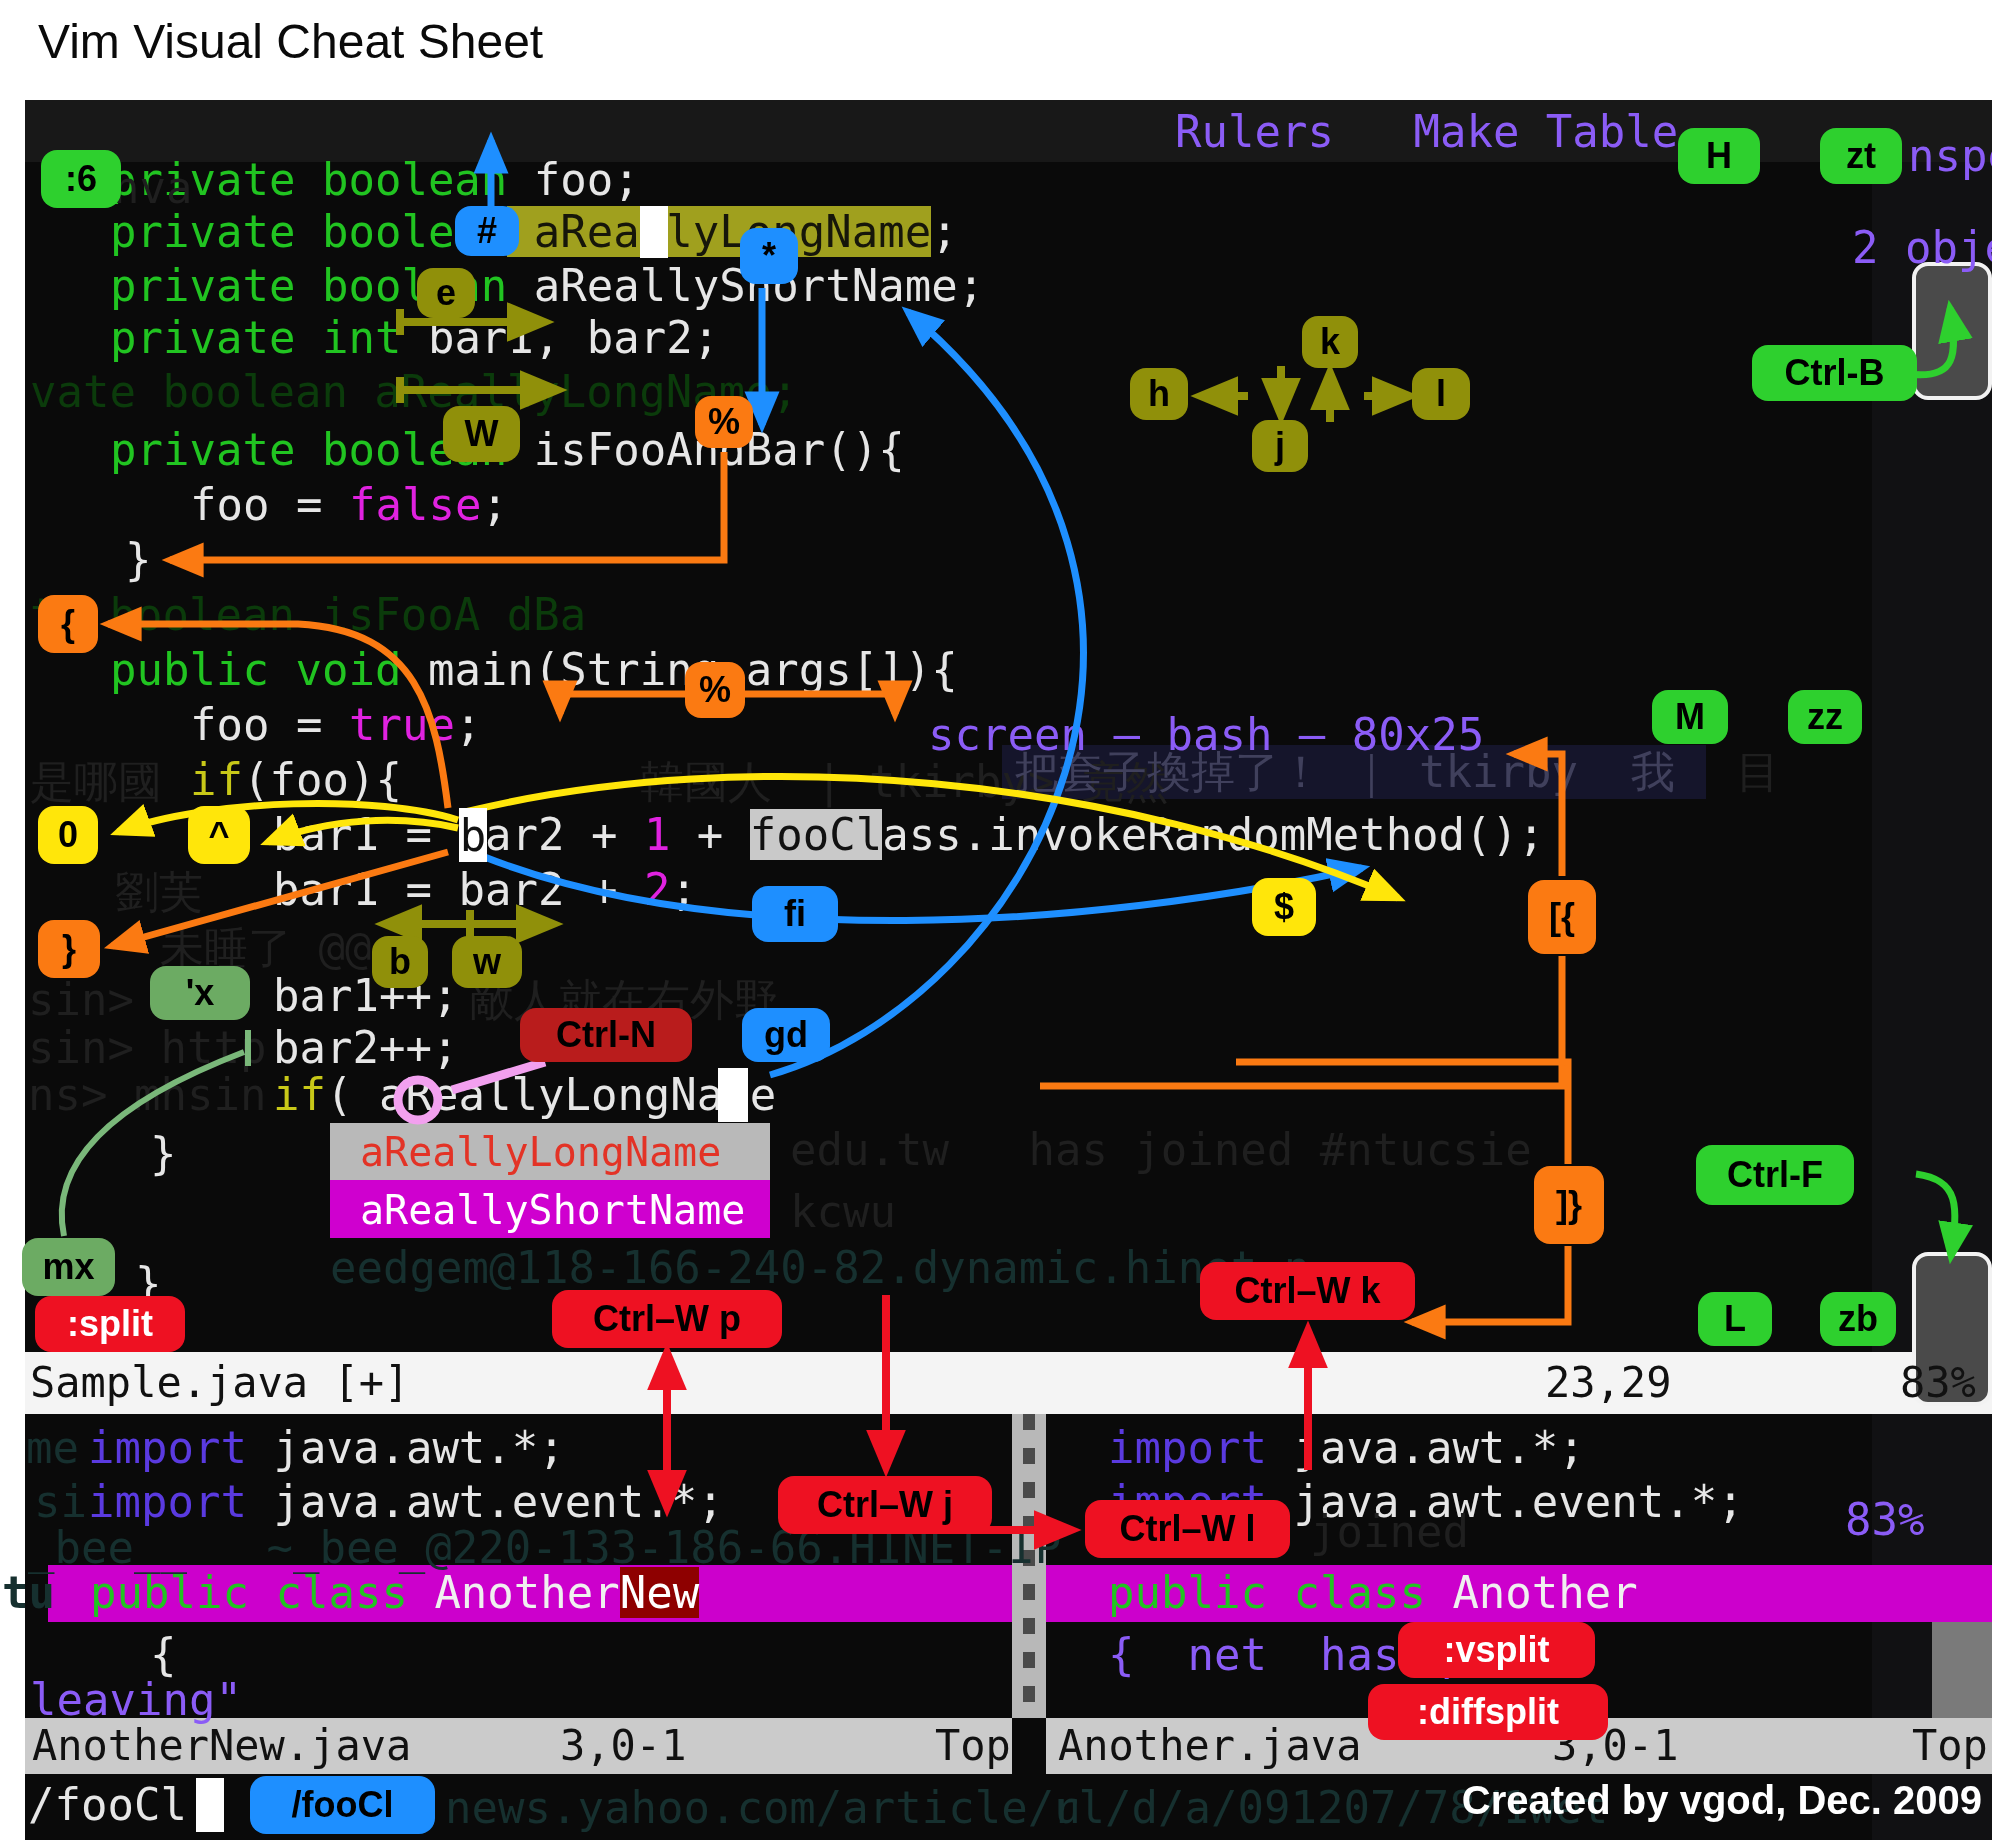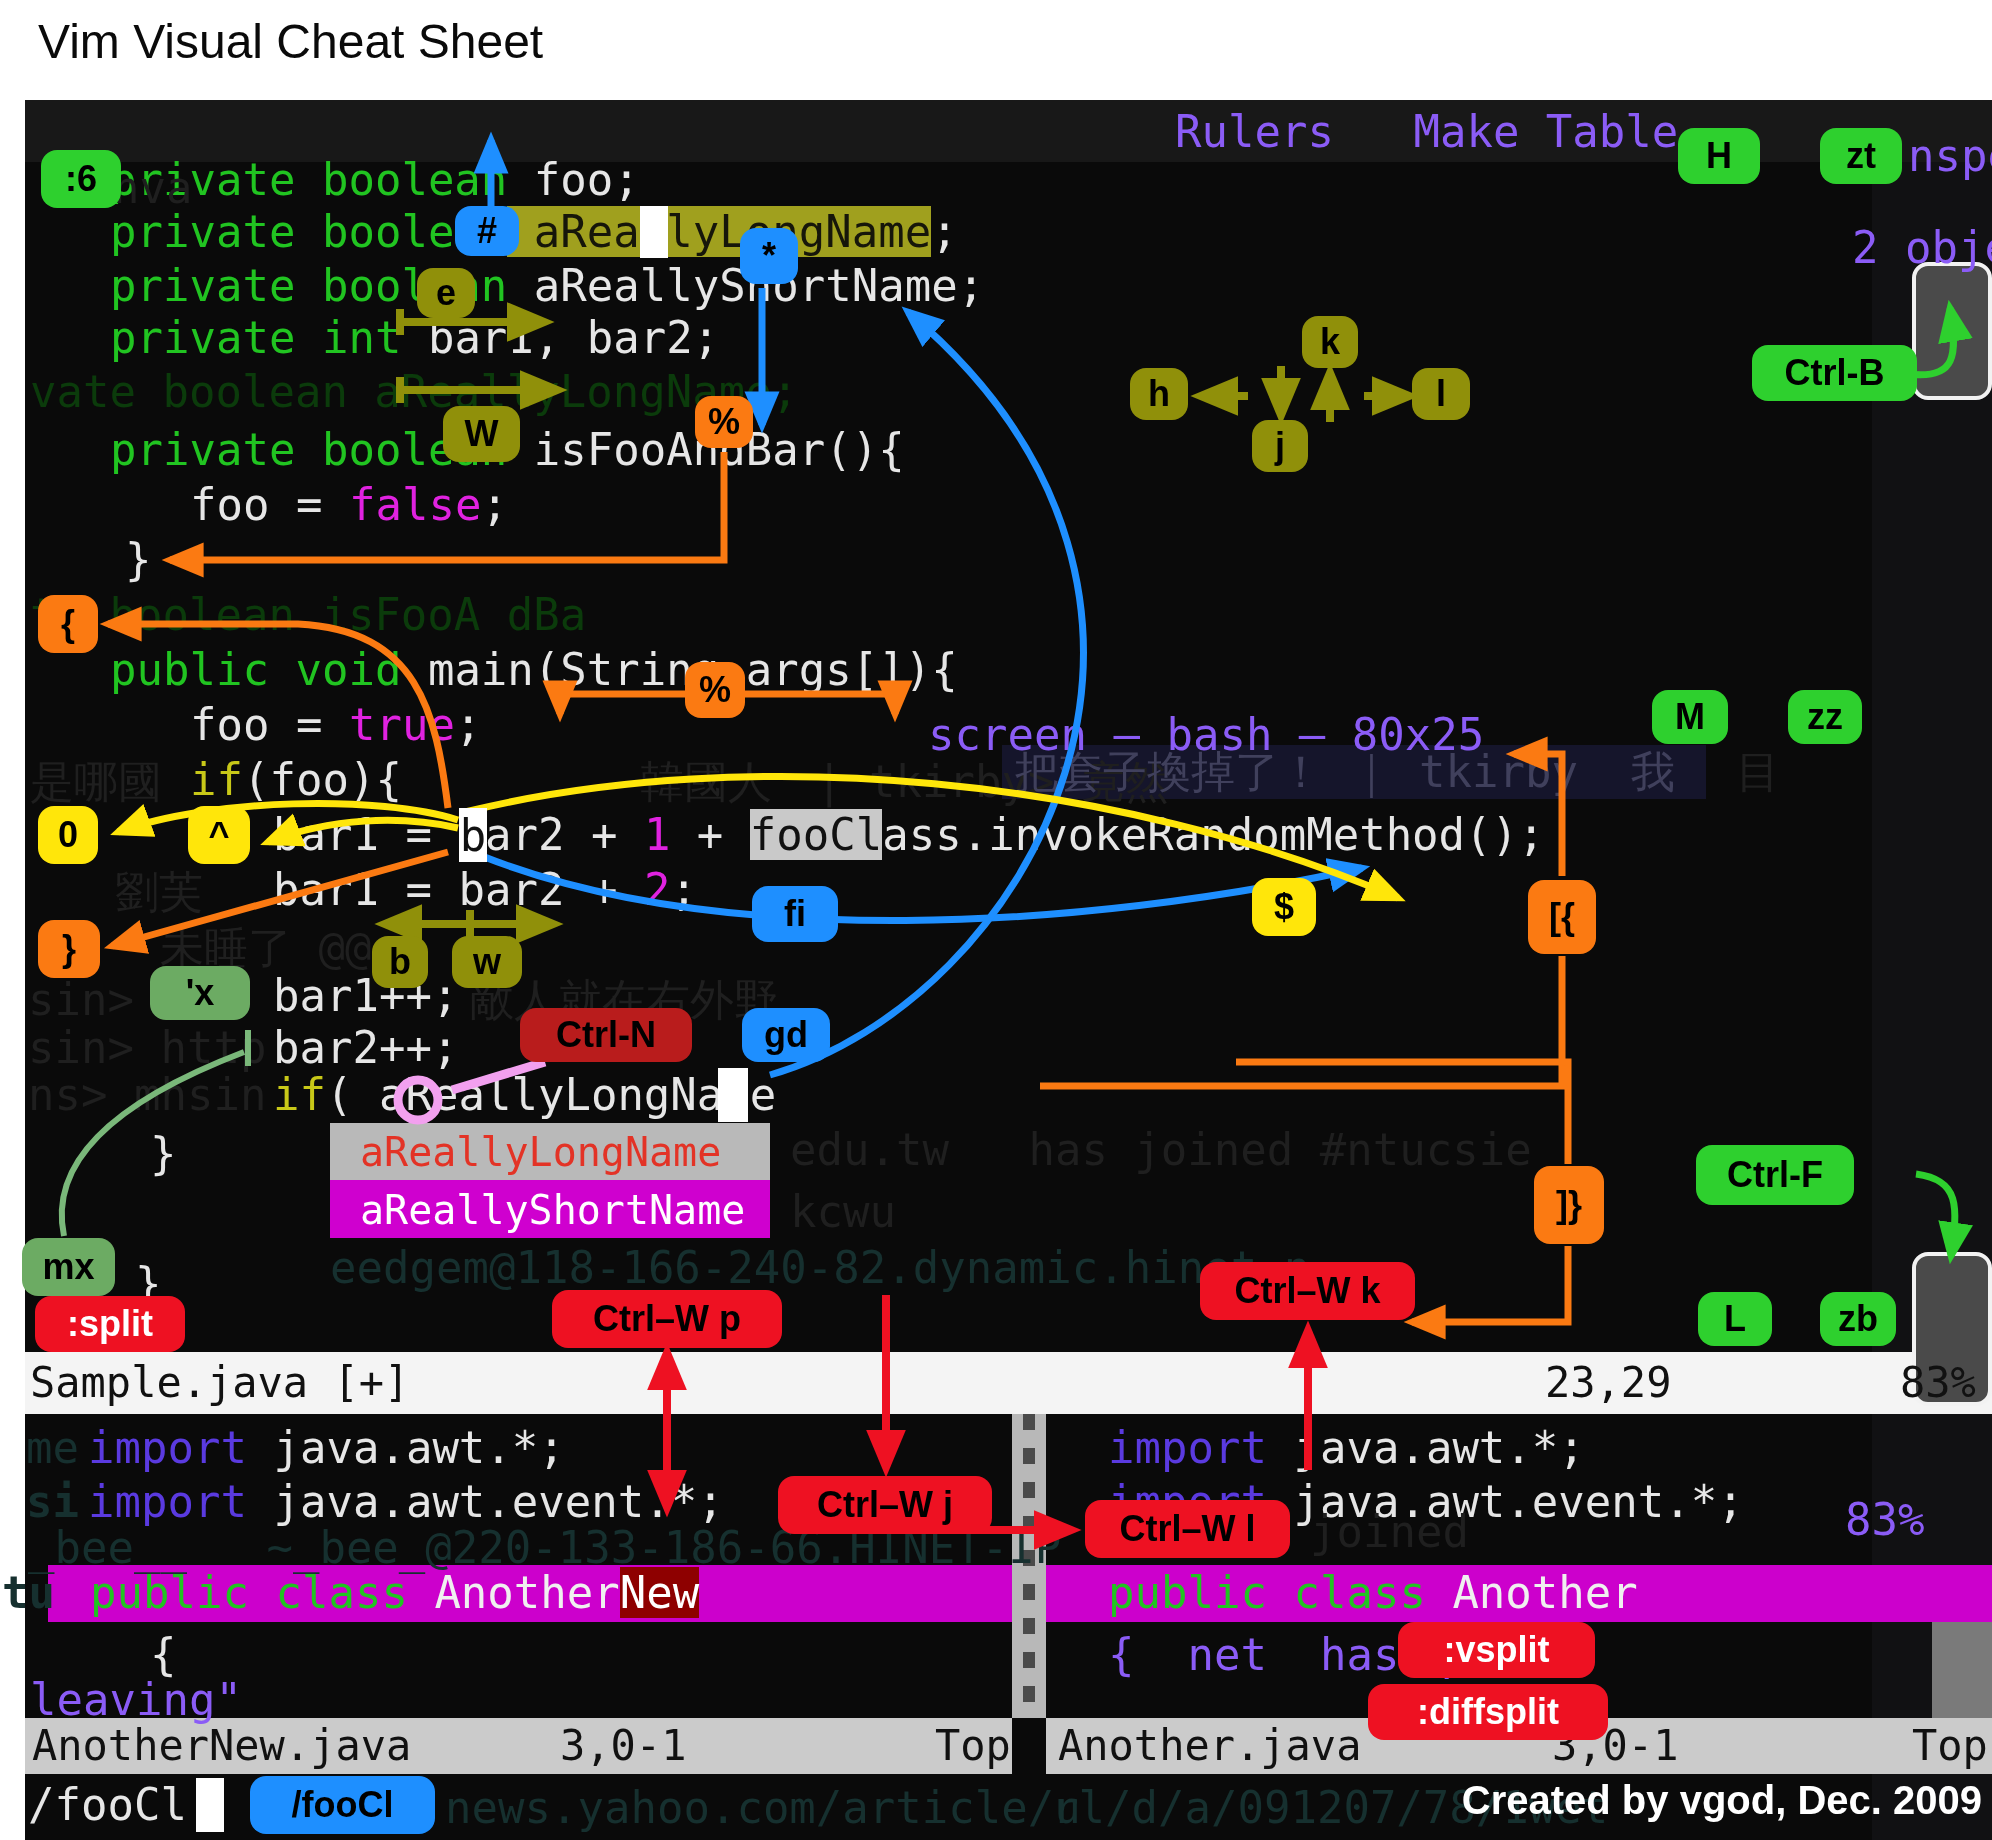--- a/index.html
+++ b/index.html
@@ -110,21 +110,21 @@
     <div class="codeline " style="left: 115px; top: 865px;"><span class="gh-dark">劉芙</span></div>
     <div class="codeline " style="left: 160px; top: 921px;"><span class="gh-dark">未睡了 @@</span></div>
     <div class="codeline " style="left: 28px; top: 973px;"><span class="gh-dark">sin&gt; 一</span></div>
     <div class="codeline " style="left: 470px; top: 973px;"><span class="gh-dark">敵人就在右外野</span></div>
     <div class="codeline " style="left: 28px; top: 1021px;"><span class="gh-dark">sin&gt; http</span></div>
     <div class="codeline " style="left: 28px; top: 1068px;"><span class="gh-dark">ns&gt; mhsin</span></div>
     <div class="codeline " style="left: 790px; top: 1123px;"><span class="gh-dark">edu.tw   has joined #ntucsie</span></div>
     <div class="codeline " style="left: 790px; top: 1185px;"><span class="gh-dark">kcwu</span></div>
     <div class="codeline " style="left: 330px; top: 1241px;"><span class="gh-teal">eedgem@118-166-240-82.dynamic.hinet.n</span></div>
     <div class="codeline " style="left: 26px; top: 1421px;"><span class="gh-teal">me</span></div>
-    <div class="codeline " style="left: 26px; top: 1475px; font-weight: bold;"><span class="gh-teal">si</span></div>
+    <div class="codeline " style="left: 34px; top: 1475px;"><span class="gh-teal">si</span></div>
     <div class="codeline " style="left: 28px; top: 1521px;"><span class="gh-teal">_bee__   ~_bee_@220-133-186-66.HINET-IP</span></div>
     <div class="codeline " style="left: 1310px; top: 1505px;"><span class="gh-dark">joined</span></div>
     <div class="codeline " style="left: 1845px; top: 1493px;"><span class="gh-gray">83%</span></div>
     <div class="codeline " style="left: 2px; top: 1566px; font-weight: bold;"><span class="gh-teal">tu</span></div>
     <div class="codeline " style="left: 30px; top: 1673px;"><span class="gh-gray">leaving"</span></div>
     <div class="codeline " style="left: 1108px; top: 1628px;"><span class="gh-gray">{  net  has quit</span></div>
     <div class="codeline " style="left: 445px; top: 1781px;"><span class="gh-teal">news.yahoo.com/article/u</span></div>
     <div class="codeline " style="left: 1052px; top: 1781px;"><span class="gh-teal">rl/d/a/091207/78/1wet</span></div>
     <svg id="arrows" width="1992" height="1840">
     <defs>

